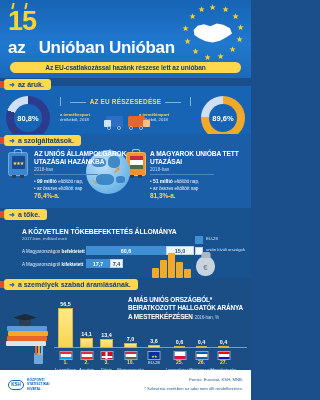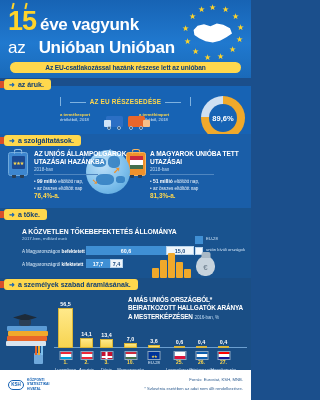--- a/index.html
+++ b/index.html
@@ -25,21 +25,21 @@
     line-height: 1; letter-spacing: -1px; position: relative;
   }
   .big15::before, .big15::after {
     content: ""; position: absolute; top: -5px; width: 2px; height: 6px;
     background: #ffd42a; transform: rotate(14deg);
   }
   .big15::before { left: 4px; }
   .big15::after { left: 17px; }
   .t-evevagy { font-size: 17px; font-weight: bold; margin-left: 4px; letter-spacing: -.3px; }
   .t-row2 { font-size: 17px; font-weight: bold; margin-top: 3px; letter-spacing: -.3px; }
-  .t-az { font-weight: normal; }
+  .t-az { font-weight: bold; }
 
   .eu-circle { position: absolute; right: 6px; top: 4px; width: 66px; height: 62px; }
   .star {
     position: absolute; color: #ffd42a; font-size: 8px; line-height: 8px;
   }
   .hungary-shape {
     position: absolute; left: 13px; top: 17px; width: 40px; height: 24px;
     background: #fff;
     clip-path: polygon(4% 38%, 14% 20%, 30% 14%, 46% 22%, 62% 10%, 78% 16%,
                        95% 30%, 100% 52%, 86% 68%, 70% 82%, 52% 90%,
@@ -215,21 +215,20 @@
 </style>
 </head>
 <body>
 
 <div class="page">
 
   <div class="header">
     <div class="hdr-title">
       <div class="t-row1">
         <span class="big15">15</span>
-        <span class="t-evevagy">éve vagyunk</span>
       </div>
       <div class="t-row2">
         <span class="t-az">az</span>
         &nbsp;
         <span>Unióban Unióban</span>
       </div>
     </div>
 
     <div class="eu-circle">
       <span class="star" style="left:30px;  top:0px;">★</span>
@@ -251,20 +250,23 @@
     <div class="subtitle-bar">Az EU-csatlakozással hazánk részese lett az unióban</div>
   </div>
 
   <div class="band-goods"></div>
   <div class="tag-notch" style="top:81px;"></div>
   <div class="sect-tag" style="top:79px;">
     <span class="arw">➜</span>
     <span>az áruk.</span>
   </div>
 
+  <div class="donut donut-l" style="background: conic-gradient(#2d3b8f 0% 80.8%, #cfe0f2 80.8% 100%);">
+    <div class="donut-hole">80,8%</div>
+  </div>
   <div class="donut donut-r" style="background: conic-gradient(#f0a92b 0% 75.6%, #cfe0f2 75.6% 100%);">
     <div class="donut-hole">89,6%</div>
   </div>
 
   <div class="goods-center">
     <span class="goods-head">
       <span>AZ EU RÉSZESEDÉSE</span>
     </span>
     <div class="goods-subs">
       <div class="goods-sub">

